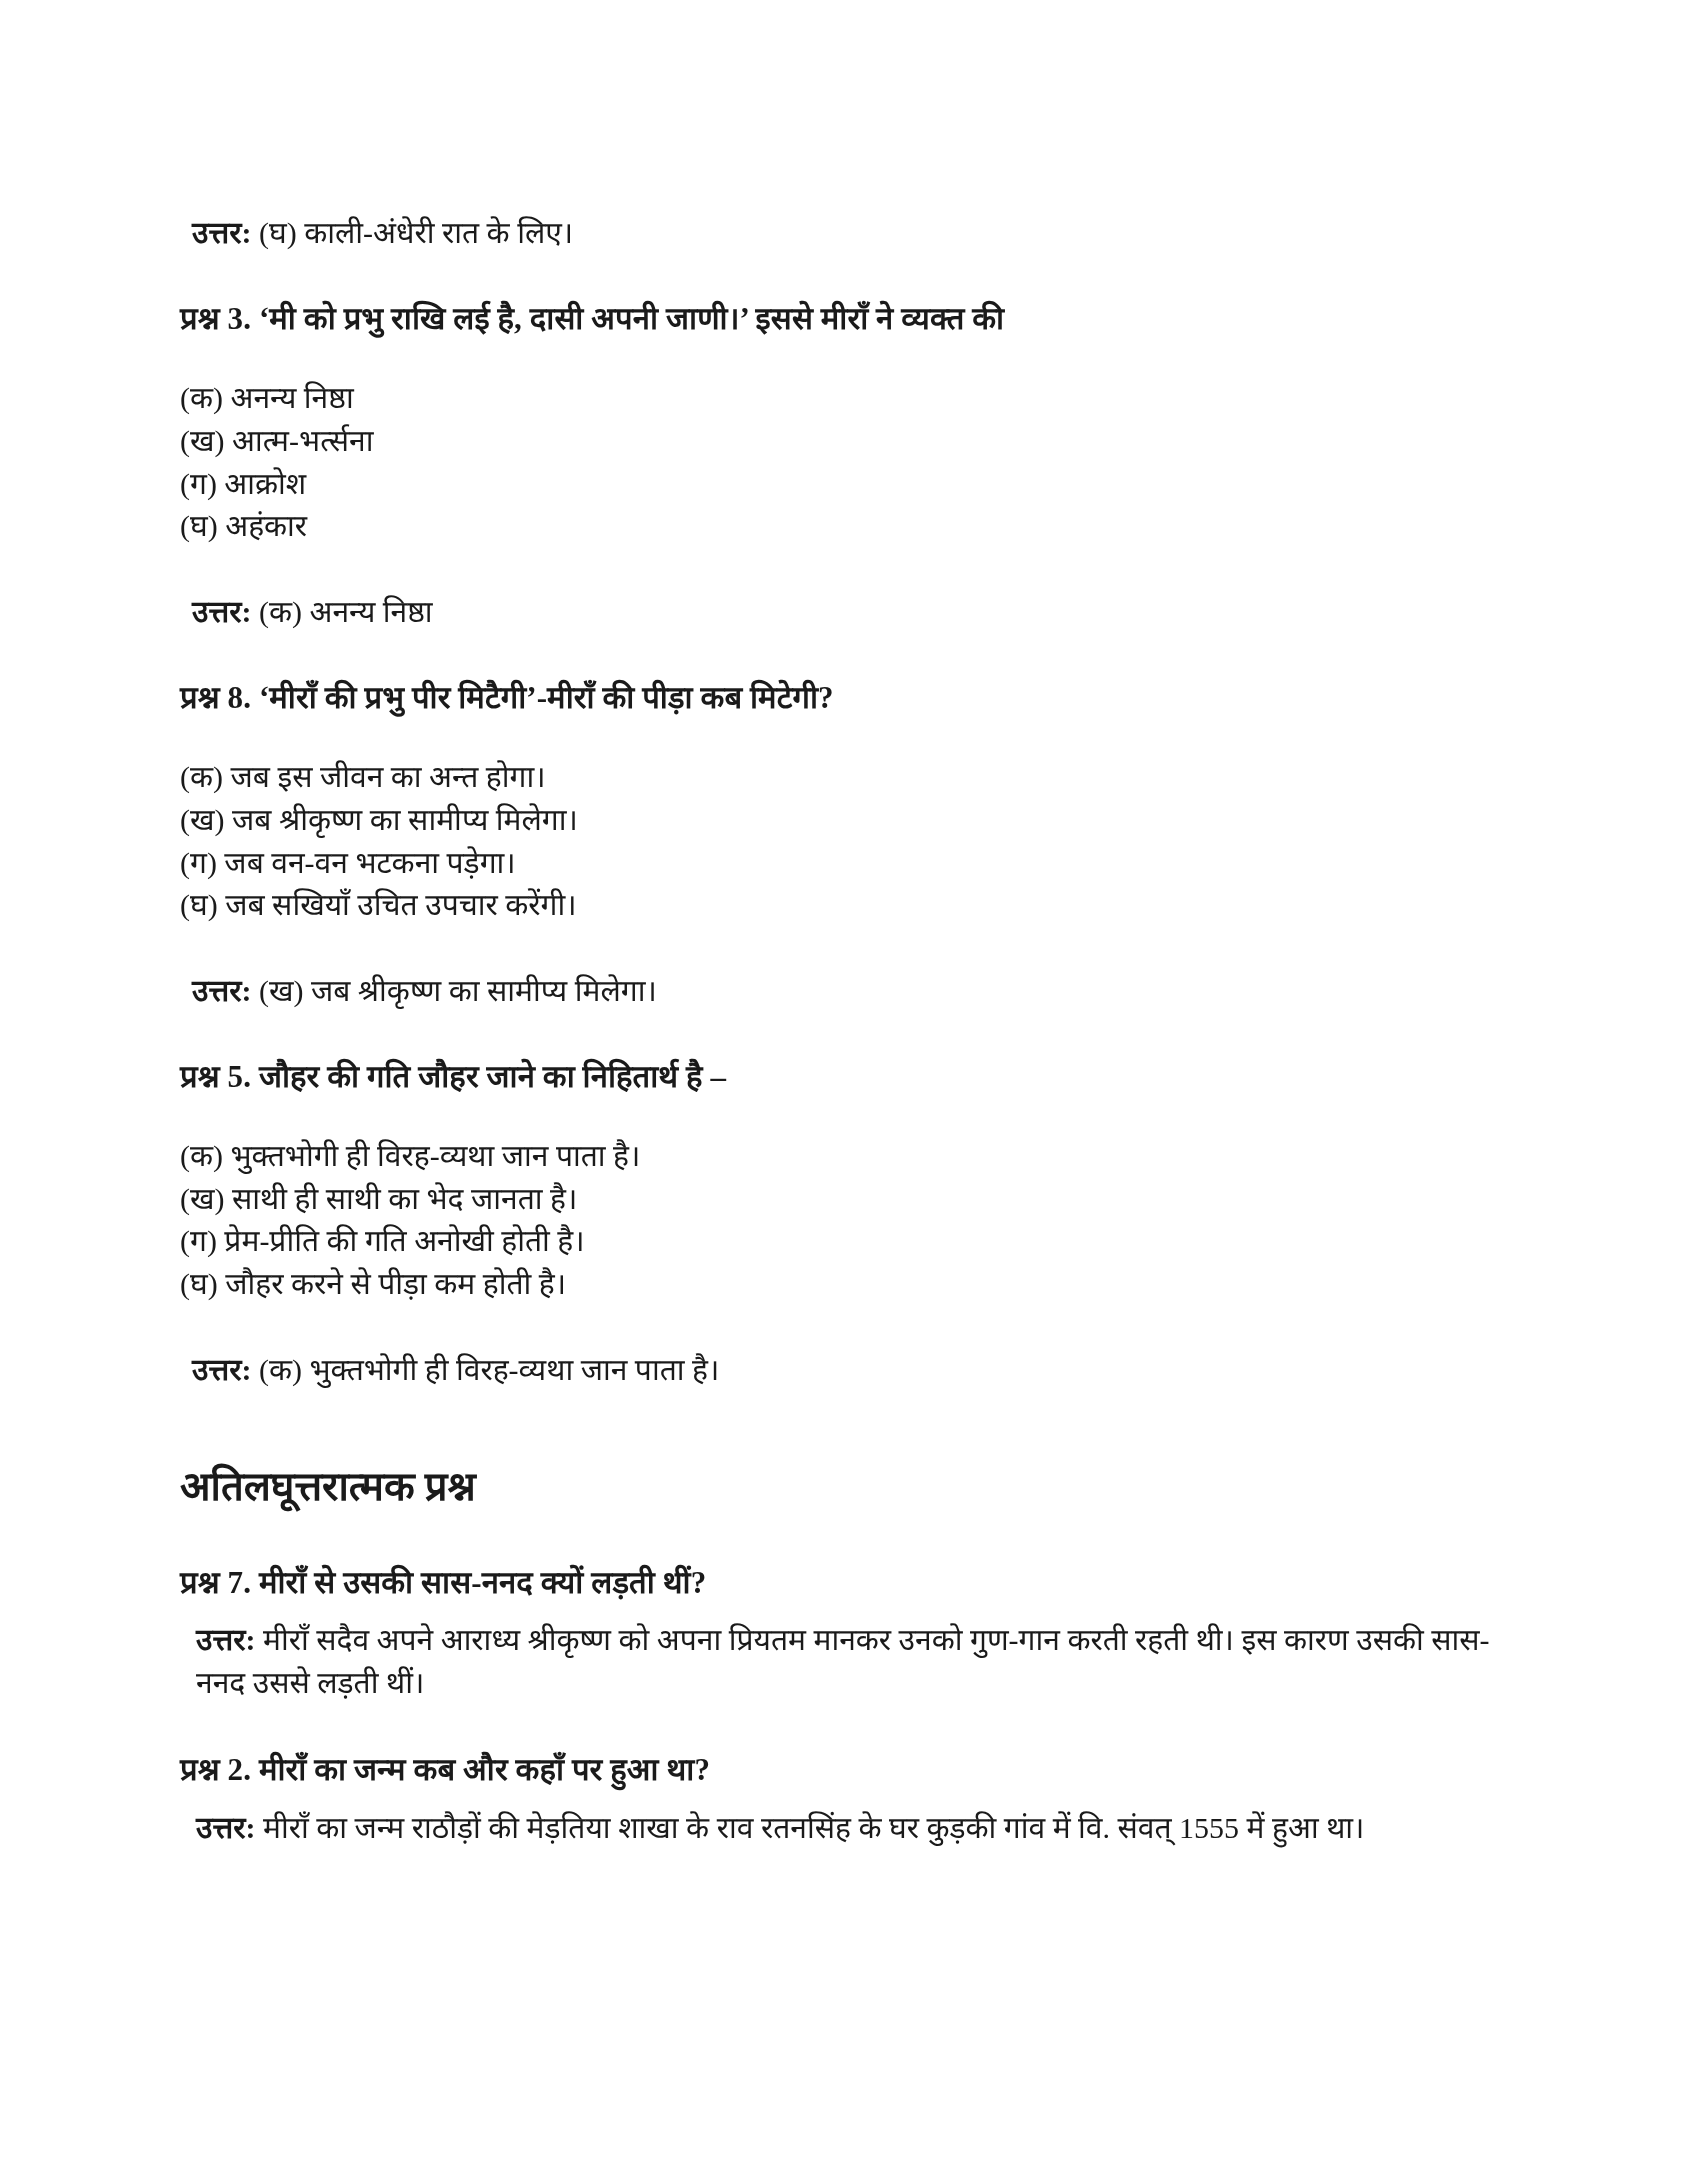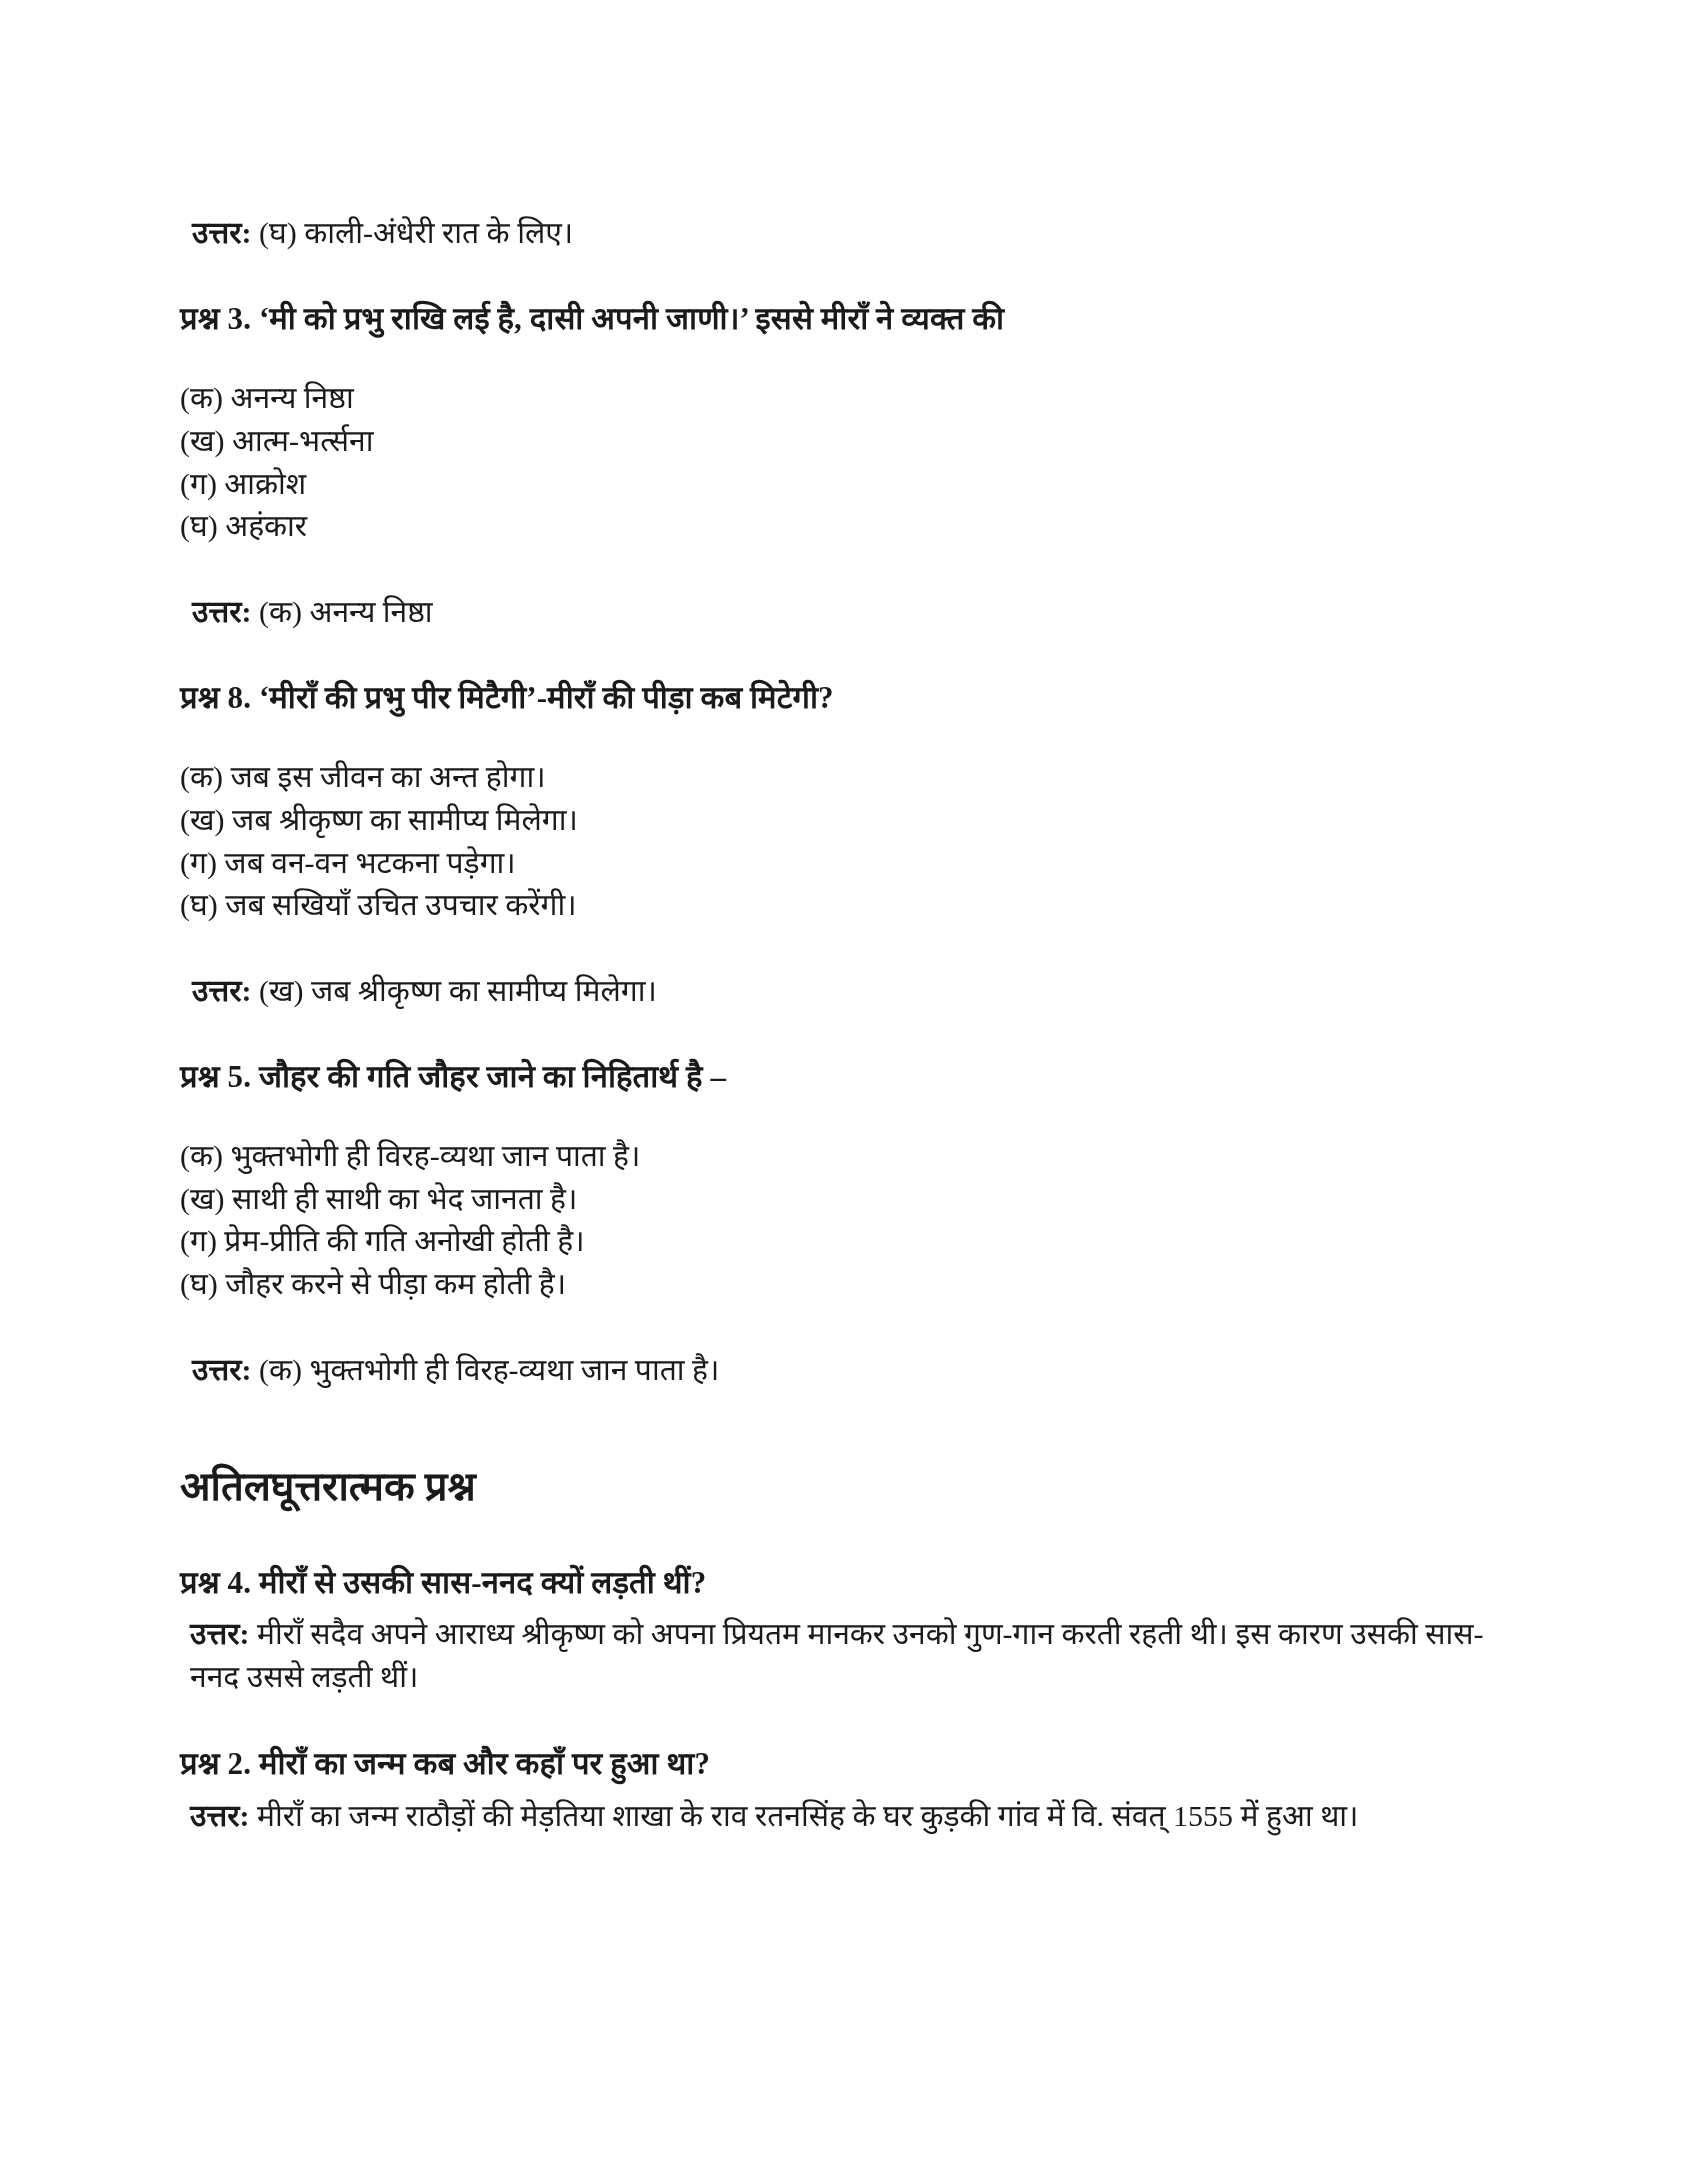--- a/index.html
+++ b/index.html
@@ -71,21 +71,21 @@
     margin: 72px 0 0 0;
     padding-right: 69px;
     line-height: 1.25;
   }
   .gap-section-q   { margin-top: 51px; }
 
   .para {
     font-size: 30px;
     line-height: 1.42;
     font-weight: 400;
-    margin: 10px;
+    margin: 16px;
   }
   .para .lead { font-weight: 700; }
 </style>
 </head>
 <body>
 
 <div class="page">
   <div class="doc-body">
 
     <p class="ans-line blk-answer"><span class="lead">उत्तर:</span><span> (घ) काली-अंधेरी रात के लिए।</span></p>
@@ -112,21 +112,21 @@
     <ul class="opt-list gap-opts">
       <li>(क) भुक्तभोगी ही विरह-व्यथा जान पाता है।</li>
       <li>(ख) साथी ही साथी का भेद जानता है।</li>
       <li>(ग) प्रेम-प्रीति की गति अनोखी होती है।</li>
       <li>(घ) जौहर करने से पीड़ा कम होती है।</li>
     </ul>
     <p class="ans-line gap-ans"><span class="lead">उत्तर:</span><span> (क) भुक्तभोगी ही विरह-व्यथा जान पाता है।</span></p>
 
     <h2 class="section-title">अतिलघूत्तरात्मक प्रश्न</h2>
 
-    <p class="q-line gap-section-q">प्रश्न 4. मीराँ से उसकी सास-ननद क्यों लड़ती थीं?</p>
+    <p class="q-line gap-section-q">प्रश्न 7. मीराँ से उसकी सास-ननद क्यों लड़ती थीं?</p>
     <p class="para gap-opts"><span class="lead">उत्तर:</span><span> मीराँ सदैव अपने आराध्य श्रीकृष्ण को अपना प्रियतम मानकर उनको गुण-गान करती रहती थी। इस कारण उसकी सास-ननद उससे लड़ती थीं।</span></p>
 
     <p class="q-line gap-q">प्रश्न 2. मीराँ का जन्म कब और कहाँ पर हुआ था?</p>
     <p class="para gap-opts"><span class="lead">उत्तर:</span><span> मीराँ का जन्म राठौड़ों की मेड़तिया शाखा के राव रतनसिंह के घर कुड़की गांव में वि. संवत् 1555 में हुआ था।</span></p>
 
   </div>
 </div>
 
 
 </body></html>

